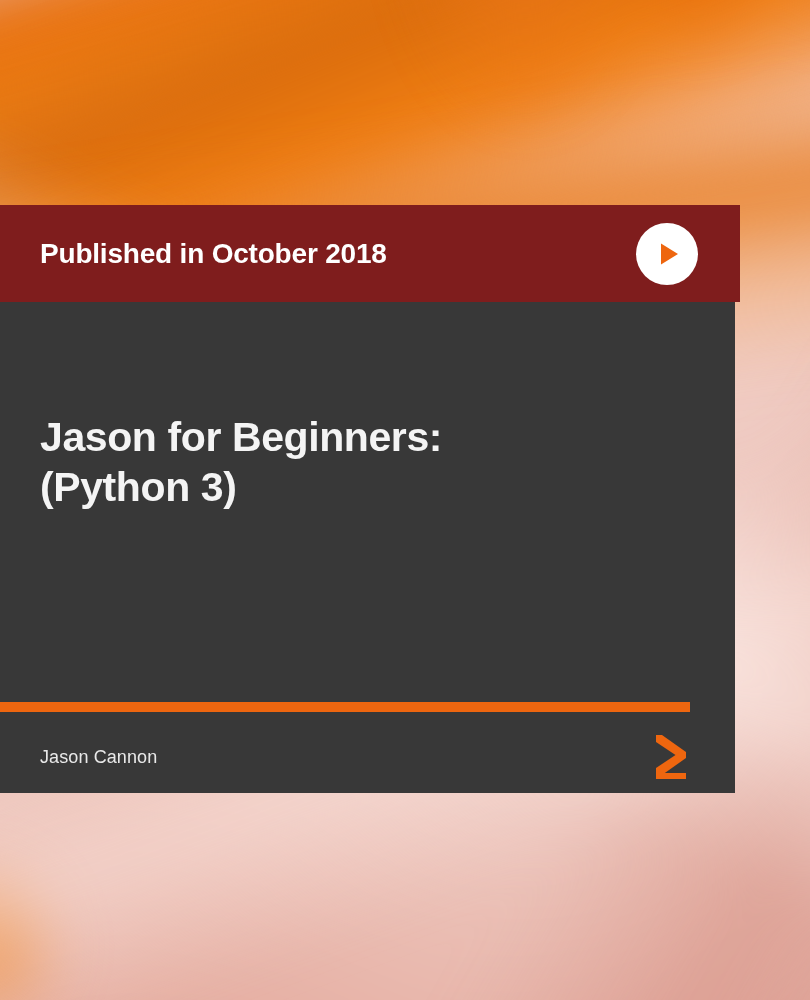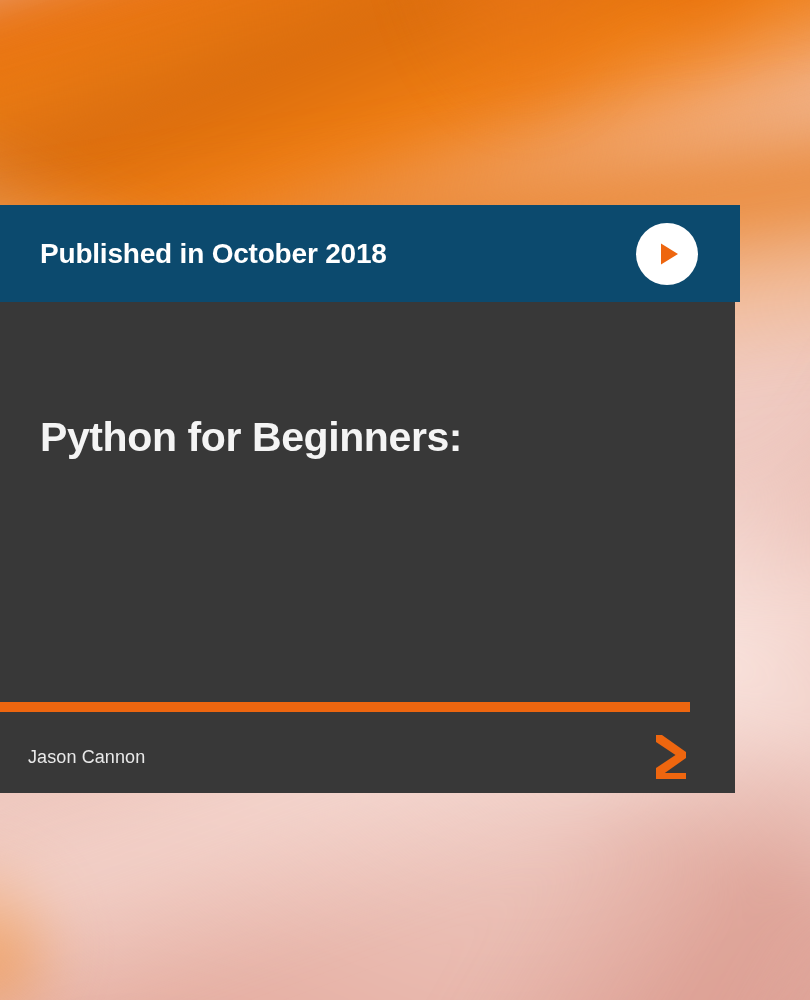--- a/index.html
+++ b/index.html
@@ -85,21 +85,21 @@
       linear-gradient(120deg, rgba(214,143,130,0) 70%, rgba(205,126,112,0.35) 84%, rgba(214,143,130,0) 97%);
   }
 
   
   #header-band {
     position: absolute;
     left: 0;
     top: 205px;
     width: 740px;
     height: 97px;
-    background: #0c4a6e;
+    background: #7f1d1d;
     display: flex;
     align-items: center;
   }
   #published-label {
     margin-left: 40px;
     color: #ffffff;
     font-size: 28px;
     font-weight: bold;
     letter-spacing: -0.2px;
     white-space: nowrap;
@@ -155,21 +155,21 @@
   #footer-row {
     position: absolute;
     left: 0;
     right: 0;
     top: 425px;
     height: 60px;
     display: flex;
     align-items: center;
   }
   #author-name {
-    margin-left: 28px;
+    margin-left: 40px;
     color: #e9e9e9;
     font-size: 18px;
     font-weight: normal;
     letter-spacing: 0.1px;
     white-space: nowrap;
   }
   #prompt-icon {
     position: absolute;
     right: 42px;
     top: 50%;
@@ -199,21 +199,22 @@
     <div id="play-button">
       <svg width="34" height="34" viewBox="0 0 34 34" aria-hidden="true">
         <polygon points="11,6.5 28,17 11,27.5" fill="#ee660f"></polygon>
       </svg>
     </div>
   </div>
 
   <div id="content-panel">
 
     <h1 id="course-title">
-      <span class="title-line">Python for Beginners:</span>
+      <span class="title-line">Jason for Beginners:</span>
+      <span class="title-line">(Python 3)</span>
     </h1>
 
     <div id="divider"></div>
 
     <div id="footer-row">
       <span id="author-name">Jason Cannon</span>
 
       <div id="prompt-icon">
         <svg width="40" height="48" viewBox="0 0 40 48" aria-hidden="true">
           <polygon points="3,2 9,2 33,19 33,25 27,25 3,9" fill="#ee660f"></polygon>

